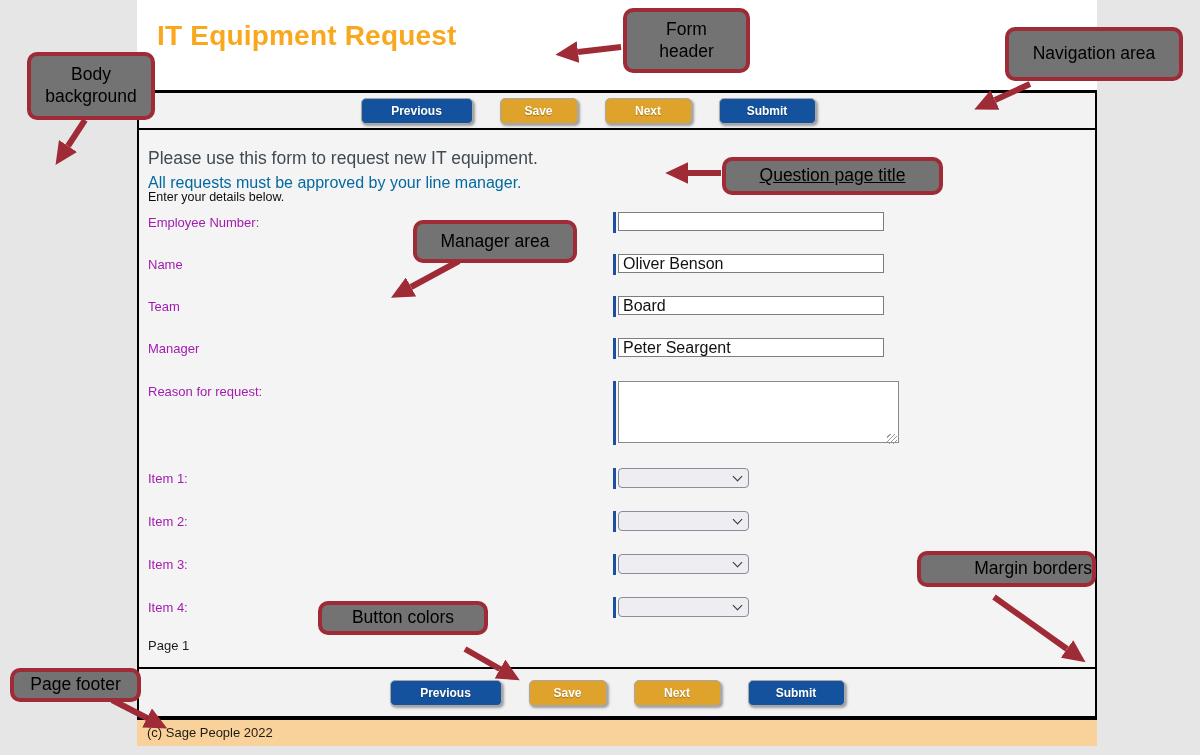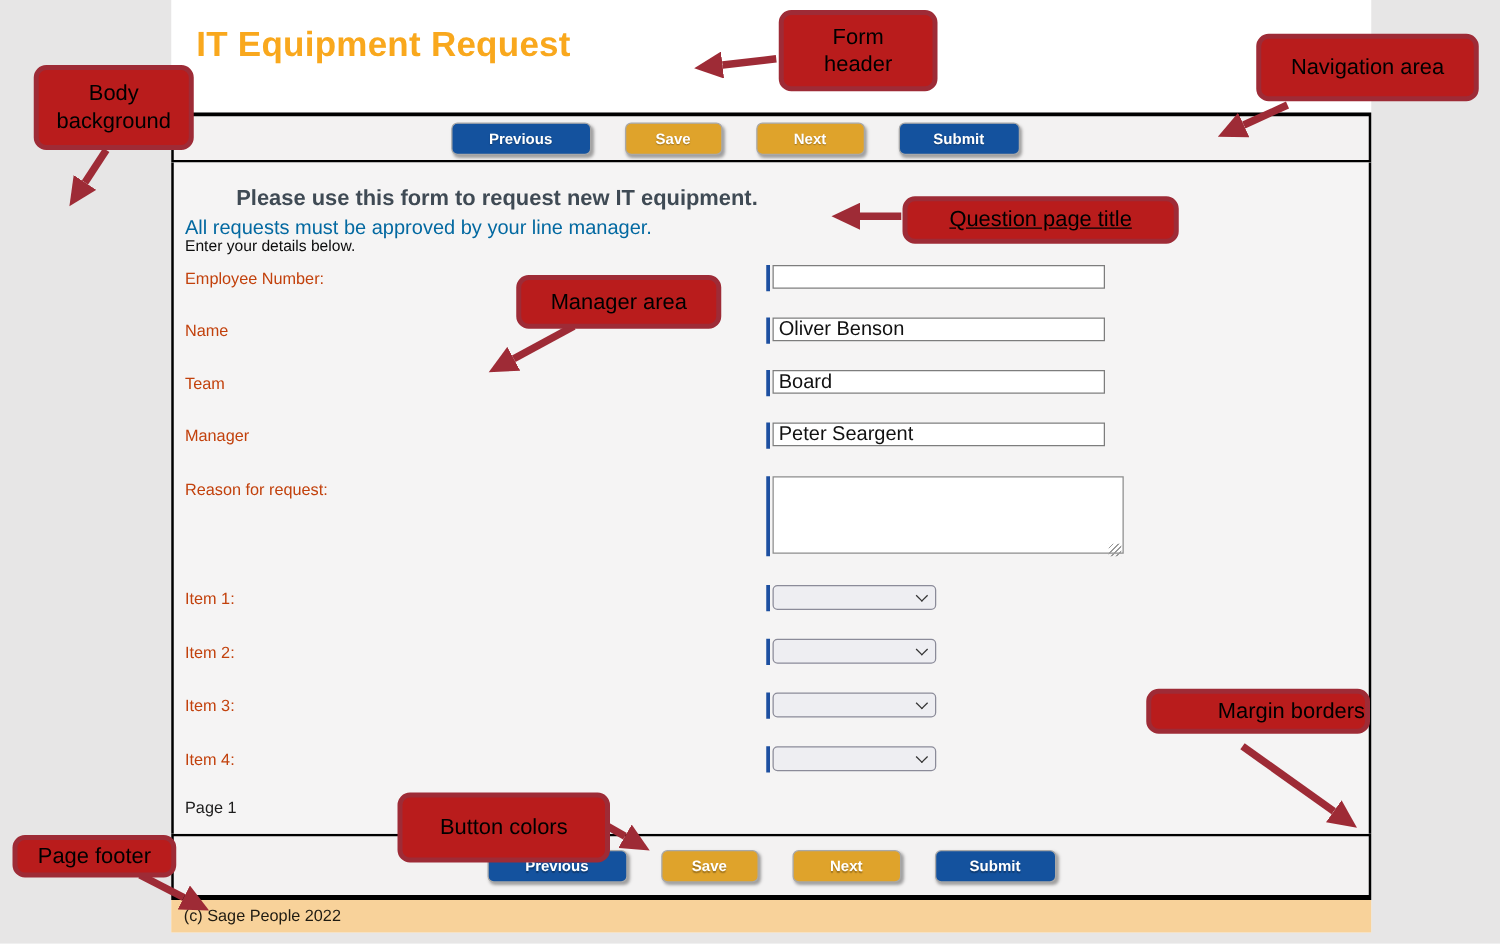--- a/index.html
+++ b/index.html
@@ -19,52 +19,52 @@
   .btn-group { display:flex; gap:27px; align-items:center; }
   .btn { height:26px; border-radius:5px; border:1px solid #a8a8a8; color:#fff; font-weight:bold; font-size:12px; font-family:"Liberation Sans",sans-serif; box-shadow:1.5px 2px 2.5px rgba(0,0,0,0.35); text-shadow:0 1px 1px rgba(0,0,0,0.3); cursor:pointer; }
   .btn-blue { background:var(--button-blue,#14529e); }
   .btn-gold { background:var(--button-gold,#dfa32b); }
   [data-name="nav-button-previous"] { width:112px; }
   [data-name="nav-button-save"] { width:78px; }
   [data-name="nav-button-next"] { width:87px; }
   [data-name="nav-button-submit"] { width:97px; }
 
   .question-area { position:relative; height:537px; background:#f5f4f4; border-left:2px solid #000; border-right:2px solid #000; }
-  .qa-title { position:absolute; left:9px; top:18px; font-size:17.5px; font-weight:bold; color:#3f4a54;margin-left:41px; }
+  .qa-title { position:absolute; left:9px; top:18px; font-size:17.5px; font-weight:normal; color:#3f4a54; }
   .qa-sub1 { position:absolute; left:9px; top:44px; font-size:16px; color:#0369a1; }
   .qa-sub2 { position:absolute; left:9px; top:60px; font-size:12.5px; color:#0d0d0d; }
   .q-row { position:absolute; left:9px; right:8px; }
   .r1{top:82px} .r2{top:124px} .r3{top:166px} .r4{top:208px} .r5{top:251px}
   .r6{top:338px} .r7{top:381px} .r8{top:424px} .r9{top:467px}
-  .q-label { position:absolute; left:0; top:3px; font-size:13px; color:#c2410c; }
+  .q-label { position:absolute; left:0; top:3px; font-size:13px; color:#a21caf; }
   .field-group { position:absolute; left:465px; top:0; display:flex; align-items:flex-start; }
   .accent-bar { width:3px; background:var(--field-accent-blue,#1d4fa0); margin-right:2px; }
   .bar-input { height:21px; }  .bar-textarea { height:64px; }  .bar-select { height:21px; }
   .text-input { width:266px; height:19px; border:1px solid #7d7d7d; background:#fff; font-size:16px; font-family:"Liberation Sans",sans-serif; padding:1px 4px; color:#111; }
   .ta-wrap { position:relative; display:inline-block; }
   .q-textarea { width:281px; height:62px; border:1px solid #8a8a8a; background:#fff; resize:none; font-size:12px; font-family:"Liberation Sans",sans-serif; padding:2px 4px; }
   .resize-handle { position:absolute; right:2px; bottom:3px; width:10px; height:10px; background:repeating-linear-gradient(135deg, transparent 0 2px, #9a9a9a 2px 3px); pointer-events:none; }
   .sel-wrap { position:relative; display:inline-block; }
   .q-select { appearance:none; -webkit-appearance:none; width:131px; height:20px; background:#eeeef2; border:1px solid #8b8b99; border-radius:4px; font-size:12px; padding:0 20px 0 6px; color:#111; }
   .chevron { position:absolute; right:8px; top:5px; width:7px; height:7px; border-left:1.6px solid #333; border-bottom:1.6px solid #333; transform:rotate(-45deg); pointer-events:none; }
   .page-indicator { position:absolute; left:9px; top:508px; font-size:13px; color:#1d1d1d; }
 
   .page-footer { height:26px; background:var(--footer-background,#f8d29a); font-size:13px; color:#1f1b12; line-height:26px; padding-left:10px; }
 
   
   .arrows { position:absolute; left:0; top:0; z-index:5; pointer-events:none; }
-  .callout { position:absolute; z-index:6; background:#b91c1c; border:4px solid var(--annotation-red,#9e2b36); border-radius:10px; display:flex; align-items:center; justify-content:center; text-align:center; font-size:17.5px; color:#000; line-height:1.25; }
+  .callout { position:absolute; z-index:6; background:#737373; border:4px solid var(--annotation-red,#9e2b36); border-radius:10px; display:flex; align-items:center; justify-content:center; text-align:center; font-size:17.5px; color:#000; line-height:1.25; }
   .callout.two-line span { display:inline-block; max-width:96px; }
   .c1 { left:27px;  top:52px;  width:128px; height:68px; }
   .c2 { left:623px; top:8px;   width:127px; height:65px; }
   .c3 { left:1005px;top:27px;  width:178px; height:54px; }
   .c4 { left:722px; top:157px; width:221px; height:38px;text-decoration:underline; }
   .c5 { left:413px; top:220px; width:164px; height:43px; }
   .c6 { left:917px; top:551px; width:179px; height:36px;justify-content:flex-end; }
-  .c7 { left:318px; top:601px; width:170px; height:56px;margin-top:33px; }
+  .c7 { left:318px; top:601px; width:170px; height:34px; }
   .c8 { left:10px;  top:668px; width:131px; height:34px; }
 </style>
 </head>
 <body>
 
 <div class="canvas" data-name="screenshot-canvas">
 
   <div class="form-page" data-name="form-page">
 
     <div class="header-area" data-name="form-header-area">

